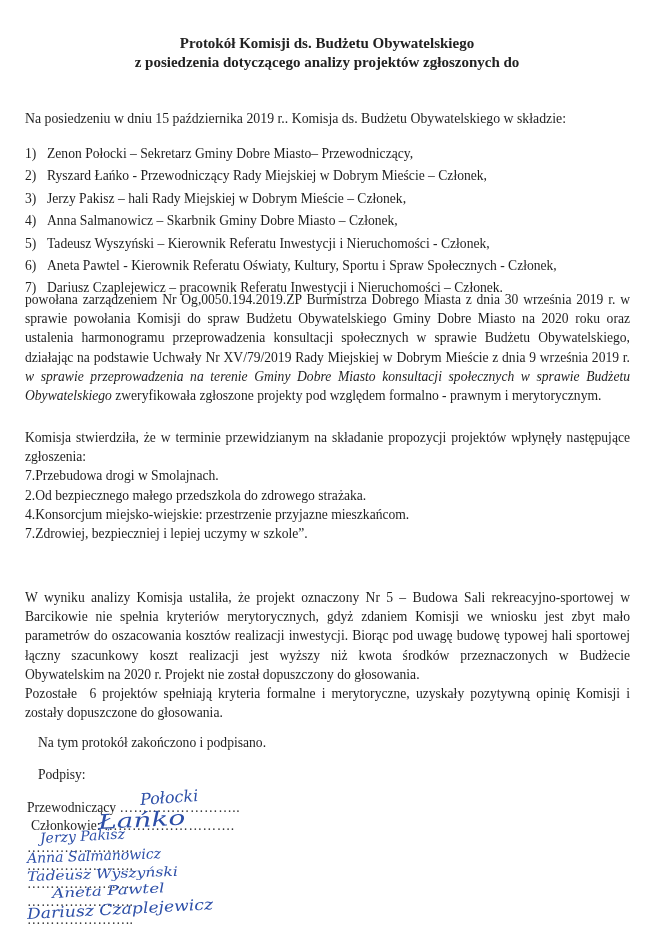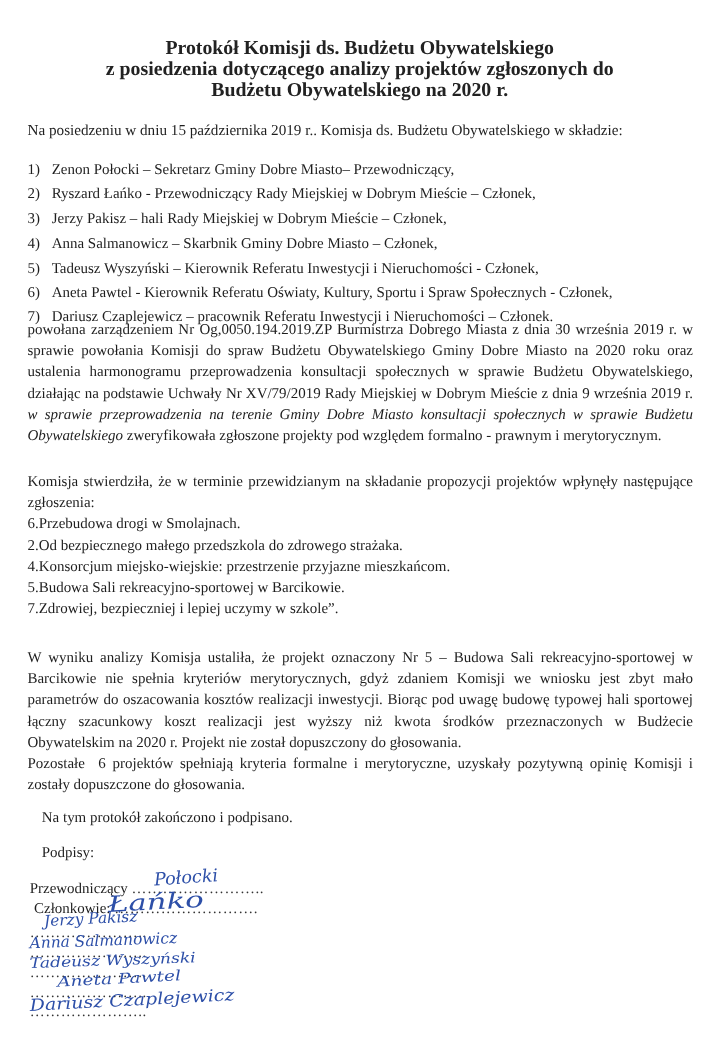--- a/index.html
+++ b/index.html
@@ -3,21 +3,21 @@
 <meta charset="utf-8">
 <style>
   html, body { margin: 0; padding: 0; background: #ffffff; }
   body {
     width: 654px; height: 949px; position: relative; overflow: hidden;
     font-family: "Liberation Serif", "DejaVu Serif", serif;
     color: #1e1e1e; font-size: 13.6px;
   }
   .title {
     position: absolute; left: 0; top: 34px; width: 654px;
-    text-align: center; font-weight: bold; font-size: 18px; line-height: 19px;
+    text-align: center; font-weight: bold; font-size: 15px; line-height: 19px;
     color: #222;
   }
   .title div { white-space: nowrap; }
   .intro { position: absolute; left: 25px; top: 111px; white-space: nowrap; font-size: 13.8px; }
   .members { position: absolute; left: 25px; top: 143px; margin: 0; padding: 0; list-style: none; }
   .members li { height: 22.4px; line-height: 22.4px; white-space: nowrap; font-size: 13.6px; }
   .members .num { display: inline-block; width: 22px; }
   .para {
     position: absolute; left: 25px; width: 605px; text-align: justify;
     line-height: 19.2px; font-size: 13.6px;
@@ -37,44 +37,42 @@
   }
 </style>
 </head>
 <body>
 
 <div>
 
   <div class="title">
     <div>Protokół Komisji ds. Budżetu Obywatelskiego</div>
     <div>z posiedzenia dotyczącego analizy projektów zgłoszonych do</div>
-    <div>Budżetu Obywatelskiego na 2020 r.</div>
   </div>
 
   <div class="intro">Na posiedzeniu w dniu 15 października 2019 r.. Komisja ds. Budżetu Obywatelskiego w składzie:</div>
 
   <ul class="members">
     <li><span class="num">1)</span><span>Zenon Połocki – Sekretarz Gminy Dobre Miasto– Przewodniczący,</span></li>
     <li><span class="num">2)</span><span>Ryszard Łańko - Przewodniczący Rady Miejskiej w Dobrym Mieście – Członek,</span></li>
     <li><span class="num">3)</span><span>Jerzy Pakisz – hali Rady Miejskiej w Dobrym Mieście – Członek,</span></li>
     <li><span class="num">4)</span><span>Anna Salmanowicz – Skarbnik Gminy Dobre Miasto – Członek,</span></li>
     <li><span class="num">5)</span><span>Tadeusz Wyszyński – Kierownik Referatu Inwestycji i Nieruchomości - Członek,</span></li>
     <li><span class="num">6)</span><span>Aneta Pawtel - Kierownik Referatu Oświaty, Kultury, Sportu i Spraw Społecznych - Członek,</span></li>
     <li><span class="num">7)</span><span>Dariusz Czaplejewicz – pracownik Referatu Inwestycji i Nieruchomości – Członek.</span></li>
   </ul>
 
   <div class="para para1"><span>powołana zarządzeniem Nr Og,0050.194.2019.ZP Burmistrza Dobrego Miasta z dnia 30 września 2019 r. w sprawie powołania Komisji do spraw Budżetu Obywatelskiego Gminy Dobre Miasto na 2020 roku oraz ustalenia harmonogramu przeprowadzenia konsultacji społecznych w sprawie Budżetu Obywatelskiego, działając na podstawie Uchwały Nr XV/79/2019 Rady Miejskiej w Dobrym Mieście z dnia 9 września 2019 r. </span><i>w sprawie przeprowadzenia na terenie Gminy Dobre Miasto konsultacji społecznych w sprawie Budżetu Obywatelskiego</i><span> zweryfikowała zgłoszone projekty pod względem formalno - prawnym i merytorycznym.</span></div>
 
   <div class="para para2">
     <div>Komisja stwierdziła, że w terminie przewidzianym na składanie propozycji projektów wpłynęły następujące zgłoszenia:</div>
     <ul class="projects">
-      <li>6.Przebudowa drogi w Smolajnach.</li>
+      <li>7.Przebudowa drogi w Smolajnach.</li>
       <li>2.Od bezpiecznego małego przedszkola do zdrowego strażaka.</li>
       <li>4.Konsorcjum miejsko-wiejskie: przestrzenie przyjazne mieszkańcom.</li>
-      <li>5.Budowa Sali rekreacyjno-sportowej w Barcikowie.</li>
       <li>7.Zdrowiej, bezpieczniej i lepiej uczymy w szkole”.</li>
     </ul>
   </div>
 
   <div class="para para3">
     <div>W wyniku analizy Komisja ustaliła, że projekt oznaczony Nr 5 – Budowa Sali rekreacyjno-sportowej w Barcikowie nie spełnia kryteriów merytorycznych, gdyż zdaniem Komisji we wniosku jest zbyt mało parametrów do oszacowania kosztów realizacji inwestycji. Biorąc pod uwagę budowę typowej hali sportowej łączny szacunkowy koszt realizacji jest wyższy niż kwota środków przeznaczonych w Budżecie Obywatelskim na 2020 r. Projekt nie został dopuszczony do głosowania.</div>
     <div style="white-space: pre-wrap;">Pozostałe  6 projektów spełniają kryteria formalne i merytoryczne, uzyskały pozytywną opinię Komisji i zostały dopuszczone do głosowania.</div>
   </div>
 
   <div class="plain" style="top: 735px;">Na tym protokół zakończono i podpisano.</div>

